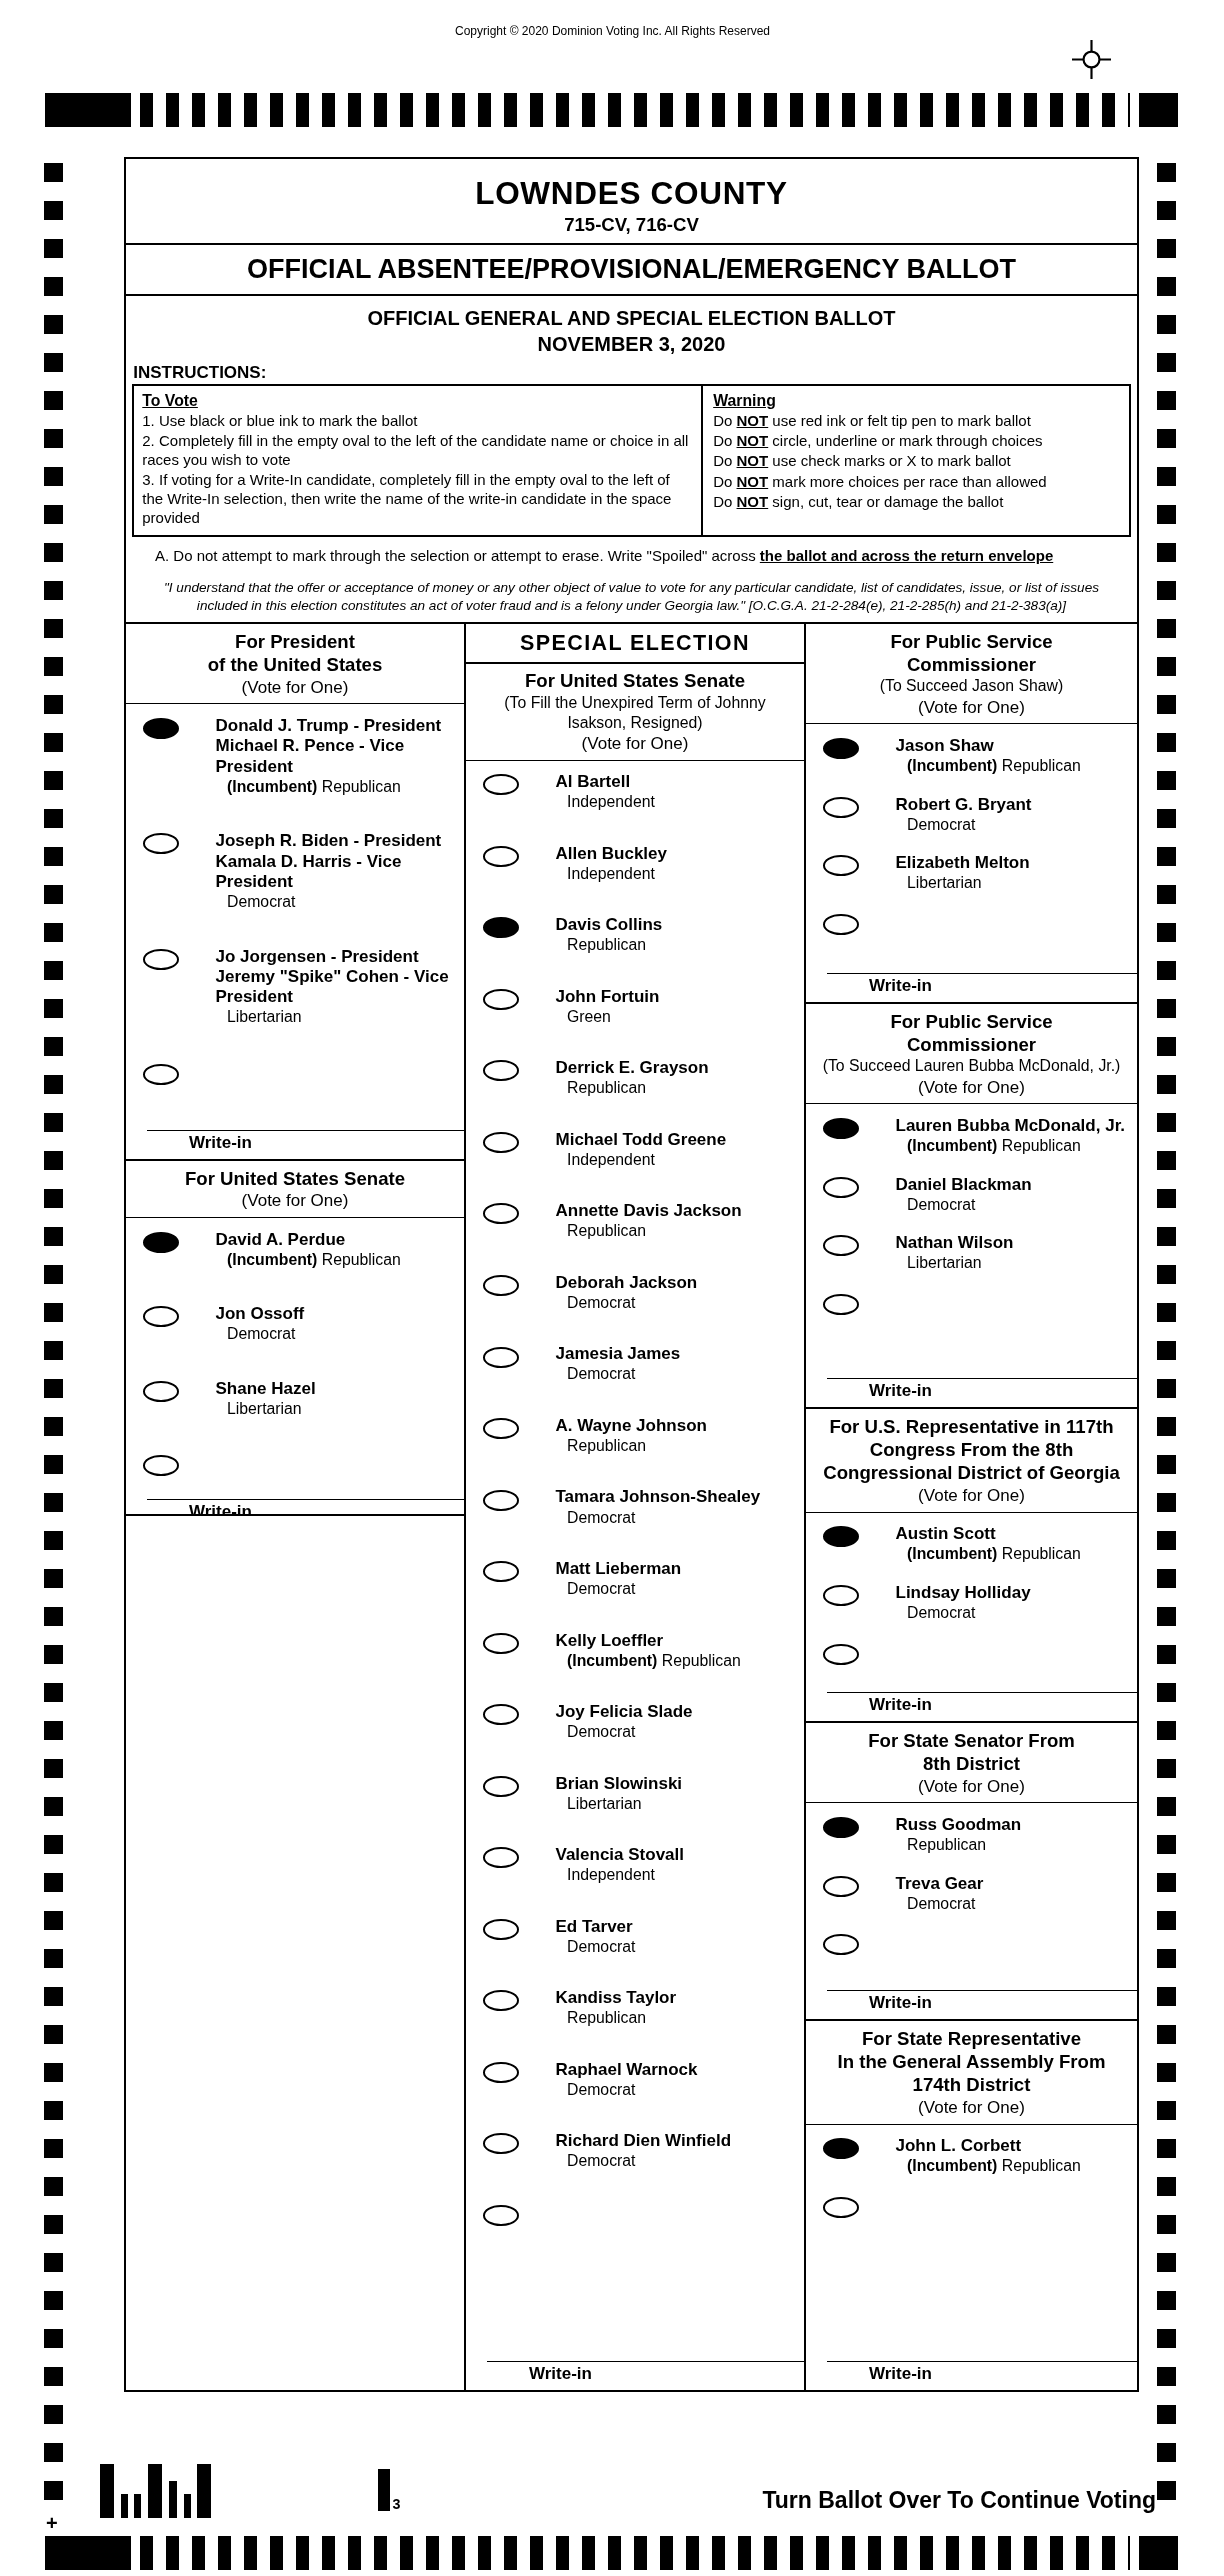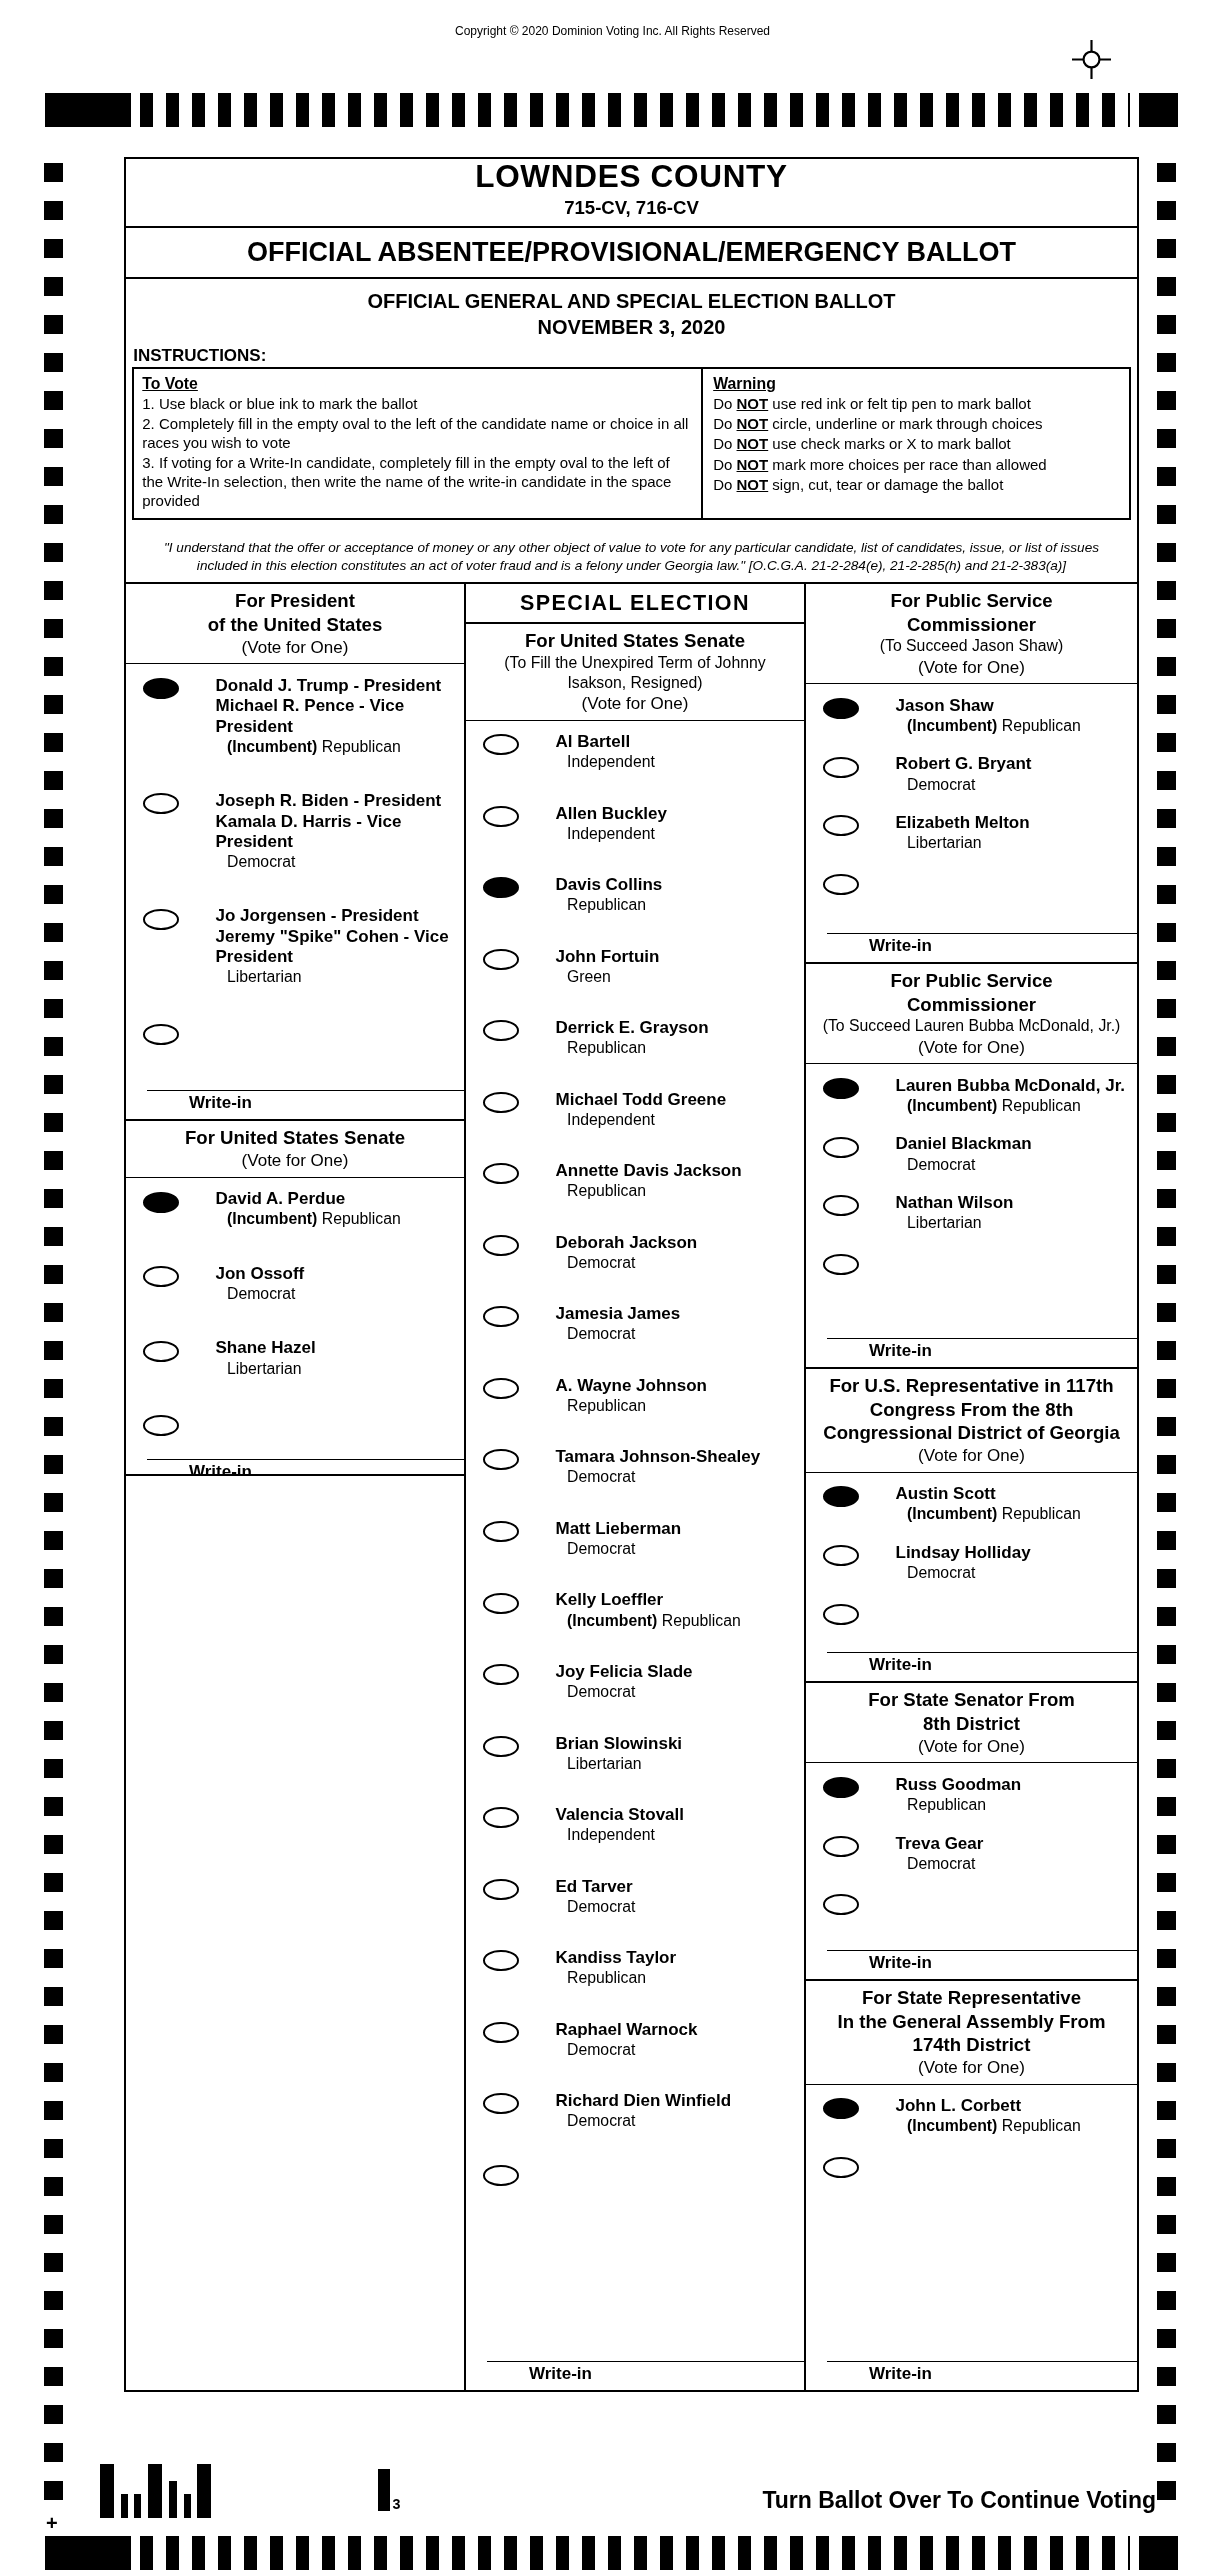--- a/index.html
+++ b/index.html
@@ -17,21 +17,21 @@
   .cap-l{width:86px;margin-right:8.6px;}
   .cap-r{width:39px;margin-left:8.6px;}
   .bars{flex:1;background:repeating-linear-gradient(90deg,#000 0 13px,#fff 13px 26px);}
   .side{position:absolute;top:163px;width:19.3px;height:2353px;
     background:repeating-linear-gradient(180deg,#000 0 18.6px,transparent 18.6px 38px);}
   .side-l{left:44px;}
   .side-r{left:1157px;}
   
   .ballot{position:absolute;left:124px;top:157px;width:1015px;height:2235px;border:2.1px solid #000;
     box-sizing:border-box;display:flex;flex-direction:column;}
-  .bhead{text-align:center;padding-top:0;}
+  .bhead{text-align:center;padding-top:17px;}
   .county{font-size:31.5px;font-weight:bold;letter-spacing:0.7px;line-height:1.1;}
   .codes{font-size:18.6px;font-weight:bold;margin-top:2.9px;padding-bottom:7.2px;}
   .btitle{border-top:2.1px solid #000;border-bottom:2.1px solid #000;text-align:center;
     font-size:27px;font-weight:bold;padding:9.3px 0;}
   .bsub{text-align:center;font-weight:bold;font-size:20px;padding:8.6px 0 2.9px;line-height:1.3;}
   .instr-label{font-size:17px;font-weight:bold;padding:2.9px 0 1.4px 7.2px;}
   .instr-box{border:2.1px solid #000;margin:0 5.7px;display:flex;box-sizing:border-box;}
   .tovote{width:57%;padding:5.7px 8.6px;font-size:15px;box-sizing:border-box;}
   .warn{width:43%;border-left:2.1px solid #000;padding:5.7px 10px;font-size:15px;box-sizing:border-box;}
   .sec-title{font-weight:bold;text-decoration:underline;font-size:15.8px;margin-bottom:2.1px;}
@@ -128,20 +128,21 @@
       <div>
           <div class="warn-item">Do <span class="not">NOT</span> use red ink or felt tip pen to mark ballot</div>
           <div class="warn-item">Do <span class="not">NOT</span> circle, underline or mark through choices</div>
           <div class="warn-item">Do <span class="not">NOT</span> use check marks or X to mark ballot</div>
           <div class="warn-item">Do <span class="not">NOT</span> mark more choices per race than allowed</div>
           <div class="warn-item">Do <span class="not">NOT</span> sign, cut, tear or damage the ballot</div>
         </div>
     </div>
   </div>
   <div class="mistake">
+    <div class="m-item"><span>A. Do not attempt to mark through the selection or attempt to erase.  Write "Spoiled" across </span><span class="emph">the ballot and across the return envelope</span></div>
   </div>
   <div class="legal">"I understand that the offer or acceptance of money or any other object of value to vote for any particular candidate, list of candidates, issue, or list of issues included in this election constitutes an act of voter fraud and is a felony under Georgia law." [O.C.G.A. 21-2-284(e), 21-2-285(h) and 21-2-383(a)]</div>
   <div class="races">
       <div class="race-col col-0">
         <div class="race" style="height: 537px; flex: 0 0 auto;">
           <div class="rhead">
             <div class="rt-line">For President</div>
             <div class="rt-line">of the United States</div>
             <div class="rt-vote">(Vote for One)</div>
           </div>

